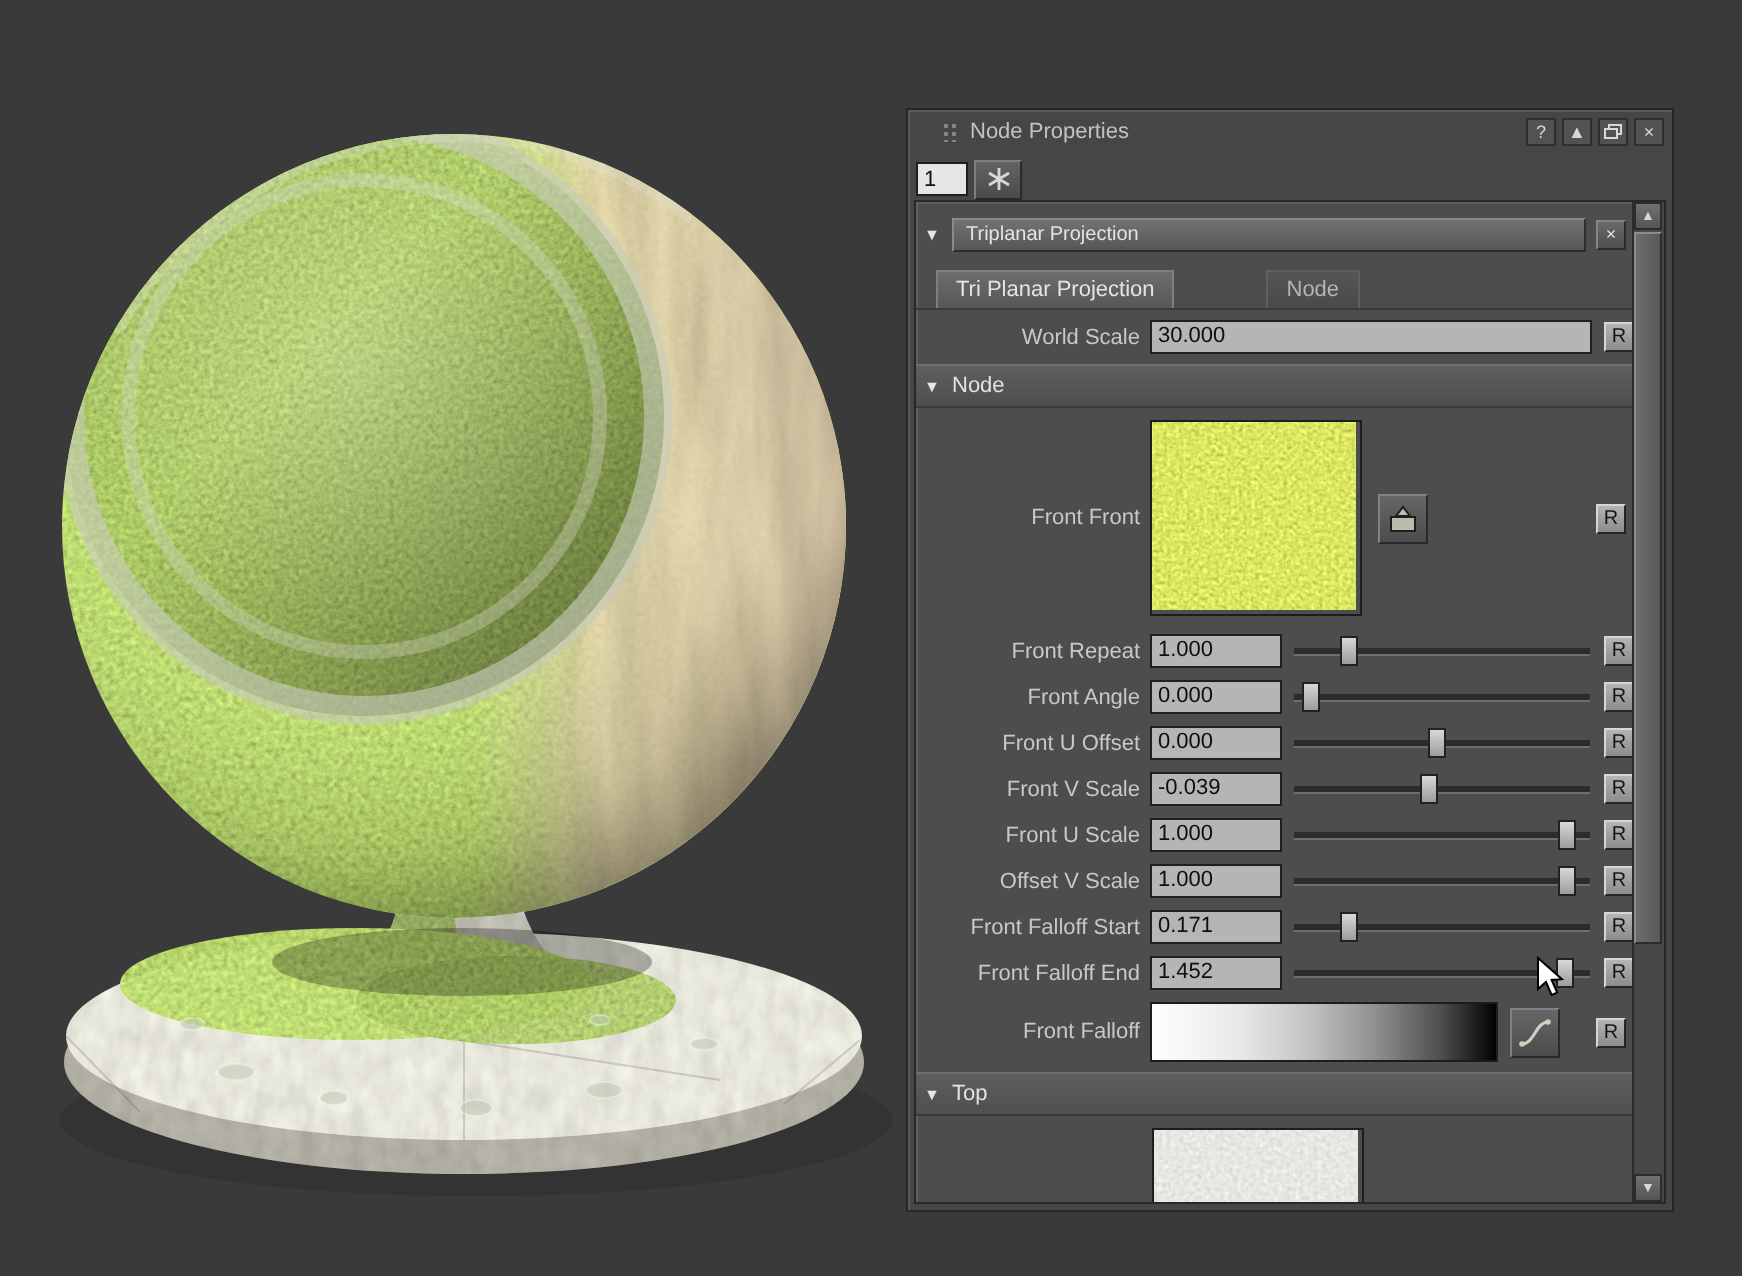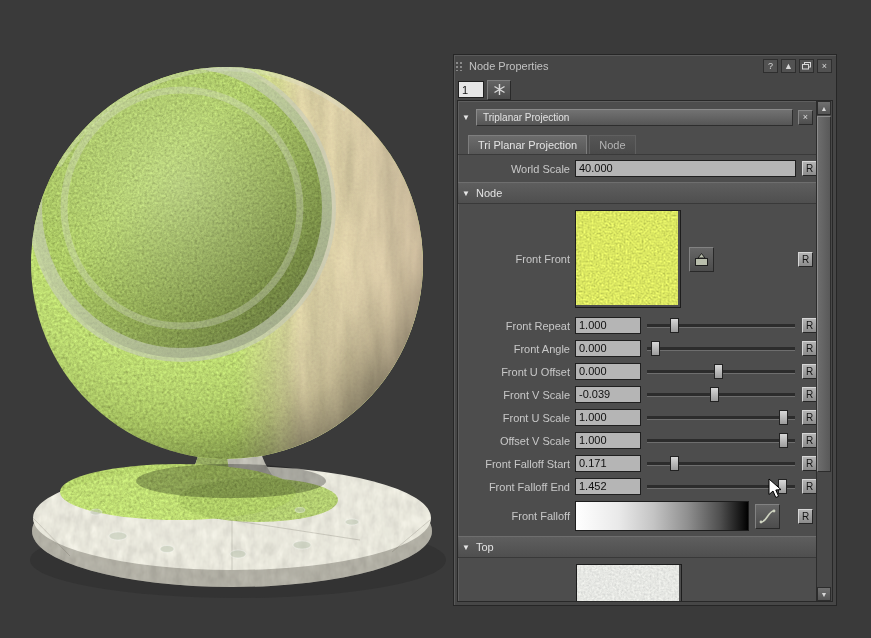--- a/index.html
+++ b/index.html
@@ -3,21 +3,21 @@
 <meta charset="utf-8">
 <style>
   html,body{margin:0;padding:0;}
   body{width:871px;height:638px;background:#3a3a3a;font-family:"Liberation Sans",sans-serif;position:relative;overflow:hidden;}
   .screen{position:absolute;left:0;top:0;width:871px;height:638px;}
   .preview{position:absolute;left:0;top:0;width:455px;height:638px;}
   .preview svg{display:block;}
 
   
   .panel{position:absolute;left:453px;top:54px;width:382px;height:550px;background:#464646;border:1px solid #262626;box-shadow:inset 1px 1px 0 #5a5a5a;}
-  .titlebar{height:17px;display:flex;align-items:center;padding:2px 4px 0 0;}
+  .titlebar{height:17px;display:flex;align-items:center;padding:2px 4px 0 16px;}
   .grip{width:9px;height:10px;margin:0 5px 0 1px;background-image:radial-gradient(#8a8a8a 1px, rgba(0,0,0,0) 1.2px);background-size:4px 4px;}
   .title{flex:1;font-size:11px;color:#c2c2c2;}
   .winbtn{width:13px;height:12px;margin-left:3px;font-size:9px;line-height:12px;text-align:center;color:#d8d8d8;background:#525252;border:1px solid #2e2e2e;cursor:default;}
   .winbtn svg{display:block;margin:2px auto 0 auto;}
   .idxrow{height:25px;display:flex;align-items:center;padding:3px 4px 2px 4px;}
   .idxfield{width:26px;height:17px;background:#e6e6e6;border:1px solid #1f1f1f;font-size:11px;color:#111;padding:0 3px;box-sizing:border-box;font-family:"Liberation Sans",sans-serif;}
   .idxbtn{width:22px;height:18px;margin-left:3px;background:linear-gradient(#646464,#4a4a4a);border:1px solid #292929;border-top-color:#7e7e7e;border-left-color:#7e7e7e;display:flex;align-items:center;justify-content:center;}
 
   .contentbox{position:absolute;left:3px;top:45px;right:3px;bottom:3px;background:#4d4d4d;border:1px solid #282828;box-shadow:inset 1px 1px 0 #5e5e5e;overflow:hidden;}
   .scrollbar{position:absolute;top:0;right:0;bottom:0;width:15px;background:#484848;border-left:1px solid #2c2c2c;}
@@ -25,21 +25,21 @@
   .sbtn.up{top:0;}
   .sbtn.down{bottom:0;}
   .sthumb{position:absolute;left:0;top:15px;width:14px;height:356px;background:linear-gradient(90deg,#6d6d6d,#595959);border:1px solid #2c2c2c;border-top-color:#8c8c8c;border-left-color:#8c8c8c;box-sizing:border-box;}
   .content{position:absolute;left:0;top:0;right:15px;bottom:0;overflow:hidden;}
 
   .nodehdr{height:26px;display:flex;align-items:center;padding:3px 4px 2px 4px;}
   .tri{width:14px;font-size:8px;color:#e6e6e6;flex:0 0 auto;}
   .nodebar{flex:1;height:17px;line-height:16px;background:linear-gradient(#727272,#565656);border:1px solid #8a8a8a;border-bottom-color:#2e2e2e;border-right-color:#2e2e2e;color:#e4e4e4;font-size:10px;padding:0 6px;box-sizing:border-box;}
   .nodeclose{width:15px;height:15px;margin-left:5px;background:linear-gradient(#6a6a6a,#4e4e4e);border:1px solid #2c2c2c;border-top-color:#868686;border-left-color:#868686;color:#ddd;font-size:9px;line-height:13px;text-align:center;box-sizing:border-box;}
 
-  .tabs{height:22px;display:flex;align-items:flex-end;padding:0 0 0 10px;border-bottom:1px solid #3a3a3a;}
+  .tabs{height:22px;display:flex;align-items:flex-end;padding:0 0 0 10px;border-bottom:1px solid #3a3a3a;gap:44px;}
   .tab{font-size:11px;padding:3px 9px 3px 9px;margin-right:2px;border:1px solid #7e7e7e;border-bottom:none;background:linear-gradient(#6c6c6c,#575757);color:#e4e4e4;}
   .tab.inactive{background:linear-gradient(#555,#4a4a4a);color:#b4b4b4;border-color:#606060;}
 
   .prow{display:flex;align-items:center;height:23px;padding-right:0;}
   .plabel{width:112px;flex:0 0 auto;text-align:right;font-size:11px;color:#c8c8c8;padding-right:5px;}
   .pfield{width:66px;flex:0 0 auto;height:17px;background:#b5b5b5;border:1px solid #1f1f1f;font-size:11px;color:#0f0f0f;padding:1px 3px;box-sizing:border-box;line-height:13px;}
   .wsfield{flex:1;height:17px;background:#b5b5b5;border:1px solid #1f1f1f;font-size:11px;color:#0f0f0f;padding:1px 3px;box-sizing:border-box;line-height:13px;margin-right:6px;}
   .pslider{flex:1;position:relative;height:17px;margin:0 7px 0 6px;}
   .ptrack{position:absolute;left:0;right:0;top:7px;height:3px;background:#2c2c2c;border-bottom:1px solid #6e6e6e;}
   .phandle{position:absolute;top:1px;width:9px;height:15px;background:linear-gradient(#d8d8d8,#9c9c9c);border:1px solid #222;box-sizing:border-box;}
@@ -193,21 +193,21 @@
           <span class="nodeclose">×</span>
         </div>
 
         <div class="tabs">
           <span class="tab">Tri Planar Projection</span>
           <span class="tab inactive">Node</span>
         </div>
 
         <div class="prow wsrow">
           <span class="plabel">World Scale</span>
-          <span class="wsfield">40.000</span>
+          <span class="wsfield">30.000</span>
           <span class="rbtn">R</span>
         </div>
 
         <div class="sectbar">
           <span class="tri">▼</span>
           <span>Node</span>
         </div>
 
         <div class="imgrow">
           <span class="plabel">Front Front</span>

